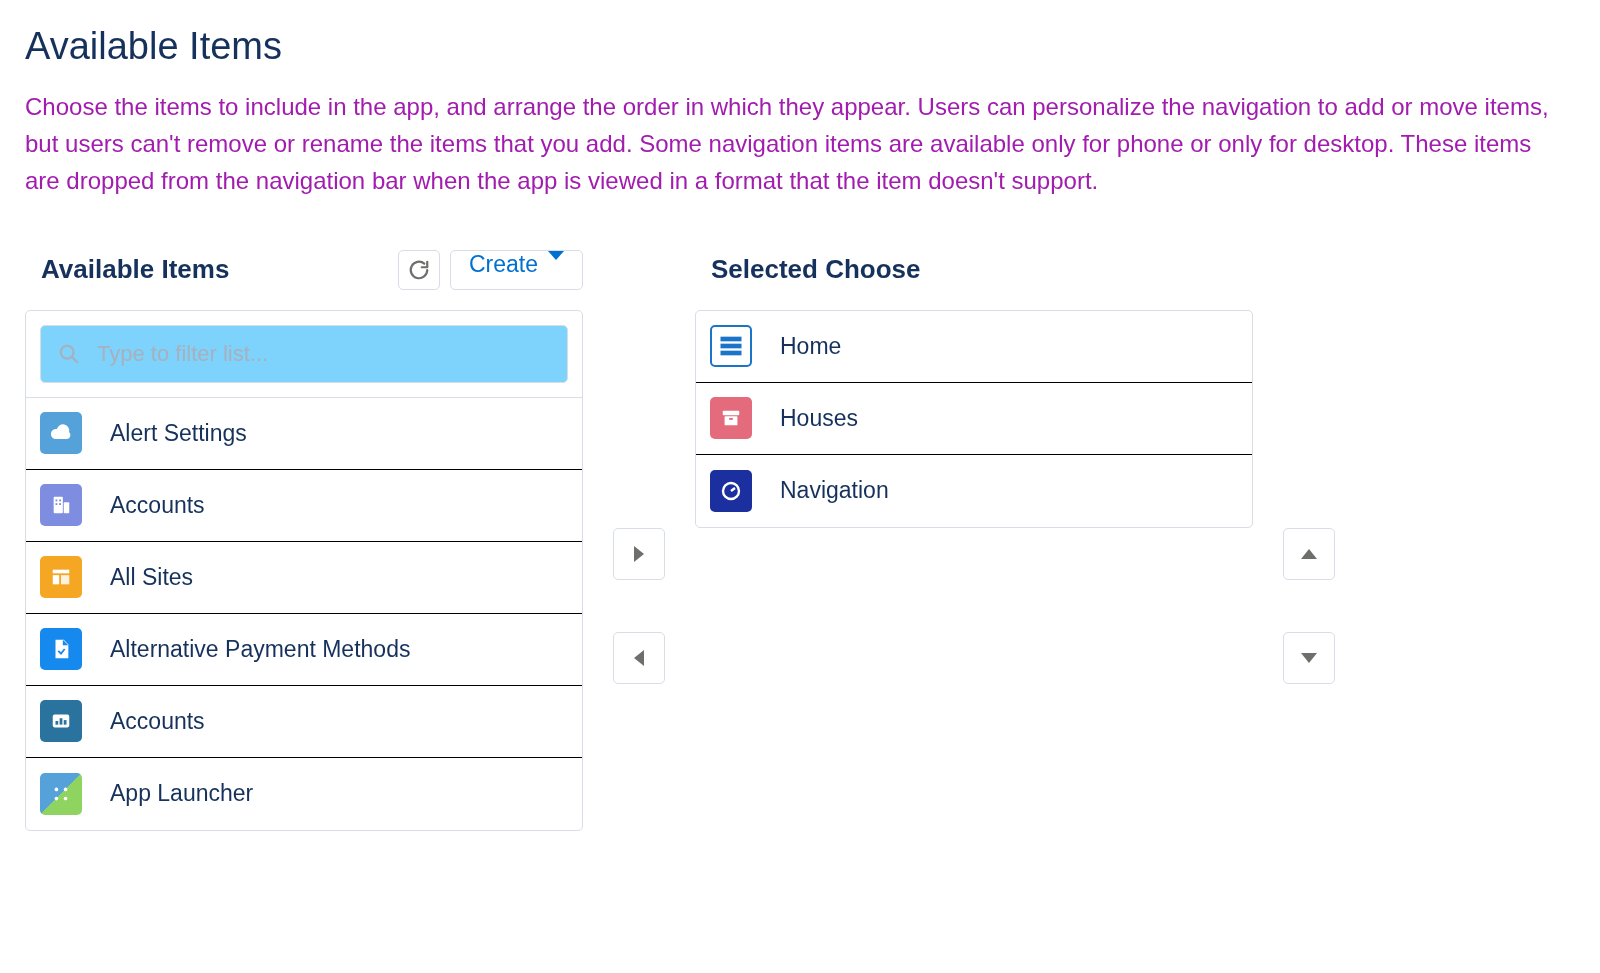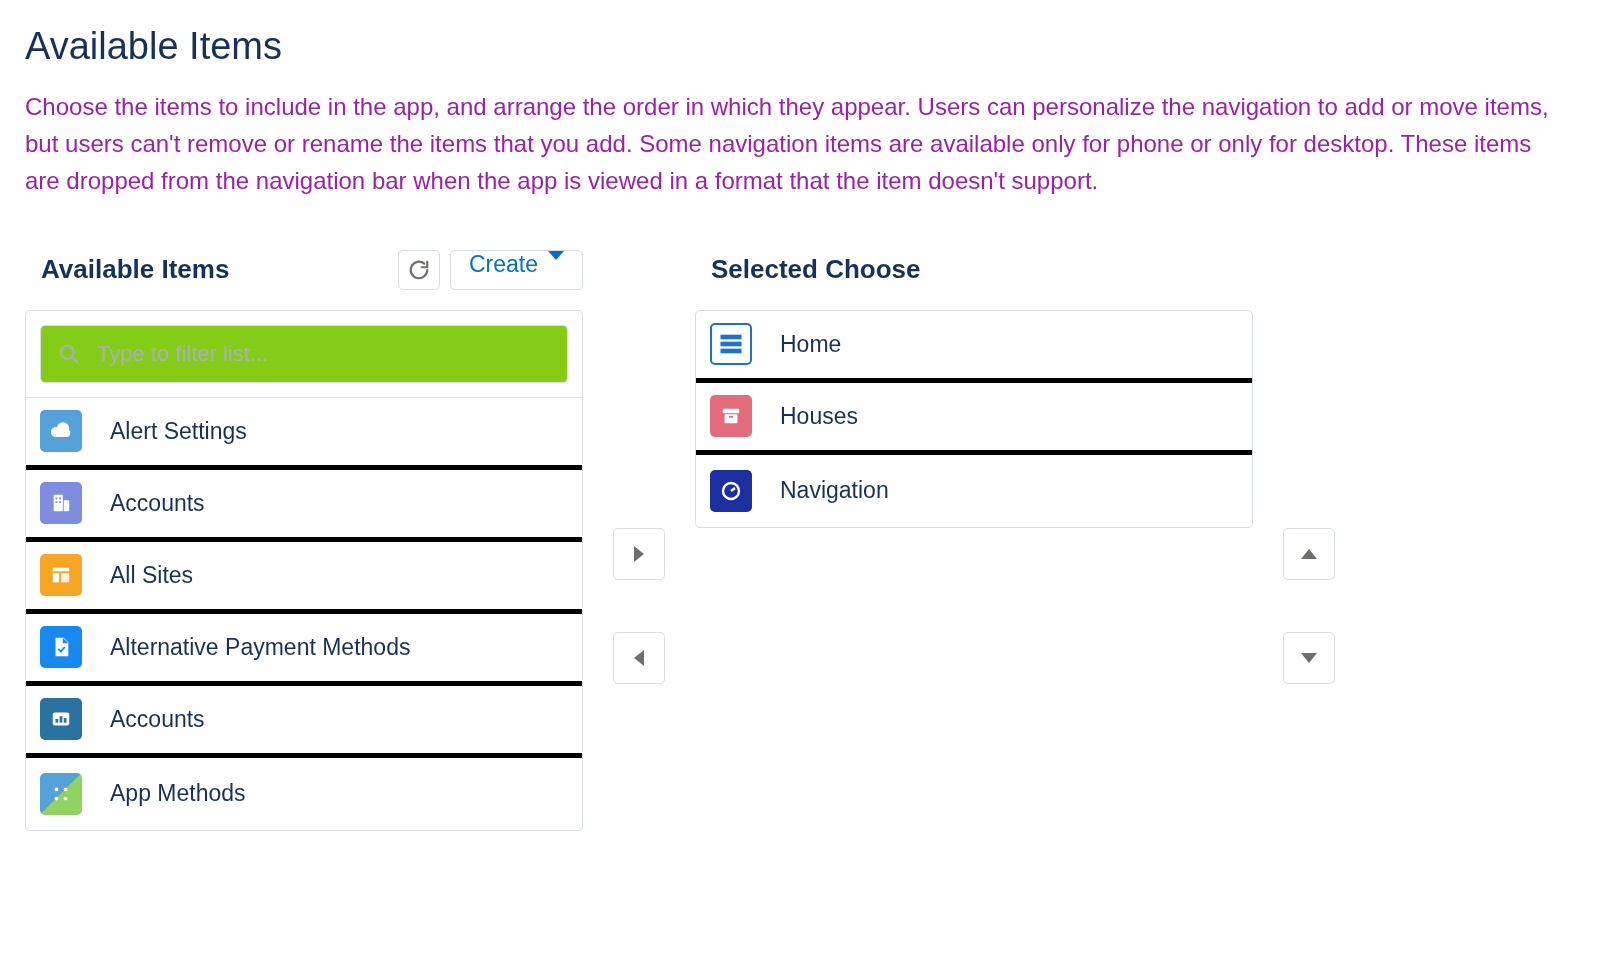--- a/index.html
+++ b/index.html
@@ -142,38 +142,38 @@
     border-bottom: 1px solid #d8dde6;
   }
   .filter-input {
     width: 100%;
     height: 58px;
     padding: 0 16px 0 56px;
     border: 1px solid #d8dde6;
     border-radius: 5px;
     font-size: 22px;
     color: #16325c;
-    background: #84cc16;
+    background: #7dd3fc;
   }
   .filter-input::placeholder { color: #a8b0bd; }
   .filter-field { position: relative; }
   .filter-field .search-ico {
     position: absolute;
     left: 18px;
     top: 50%;
     transform: translateY(-50%);
   }
 
   .list-row {
     display: flex;
     align-items: center;
     height: 72px;
     padding: 0 14px;
     gap: 28px;
-    border-bottom: 5px solid #000000;
+    border-bottom: 1px solid #000000;
     cursor: pointer;
   }
   .list-row:last-child { border-bottom: none; }
   .list-row .label {
     font-size: 23px;
     color: #16325c;
   }
 
   .item-icon {
     width: 42px;
@@ -299,21 +299,21 @@
 
       <div class="list-row">
         <div class="item-icon bg-applaunch">
           <svg width="22" height="22" viewBox="0 0 24 24" fill="#ffffff">
               <circle cx="7" cy="7" r="2"></circle>
               <circle cx="17" cy="7" r="2"></circle>
               <circle cx="7" cy="17" r="2"></circle>
               <circle cx="17" cy="17" r="2"></circle>
             </svg>
         </div>
-        <span class="label">App Methods</span>
+        <span class="label">App Launcher</span>
       </div>
     </div>
   </div>
 
   <div class="transfer-col">
     <button class="arrow-btn">
       <span class="tri-right"></span>
     </button>
     <button class="arrow-btn">
       <span class="tri-left"></span>

